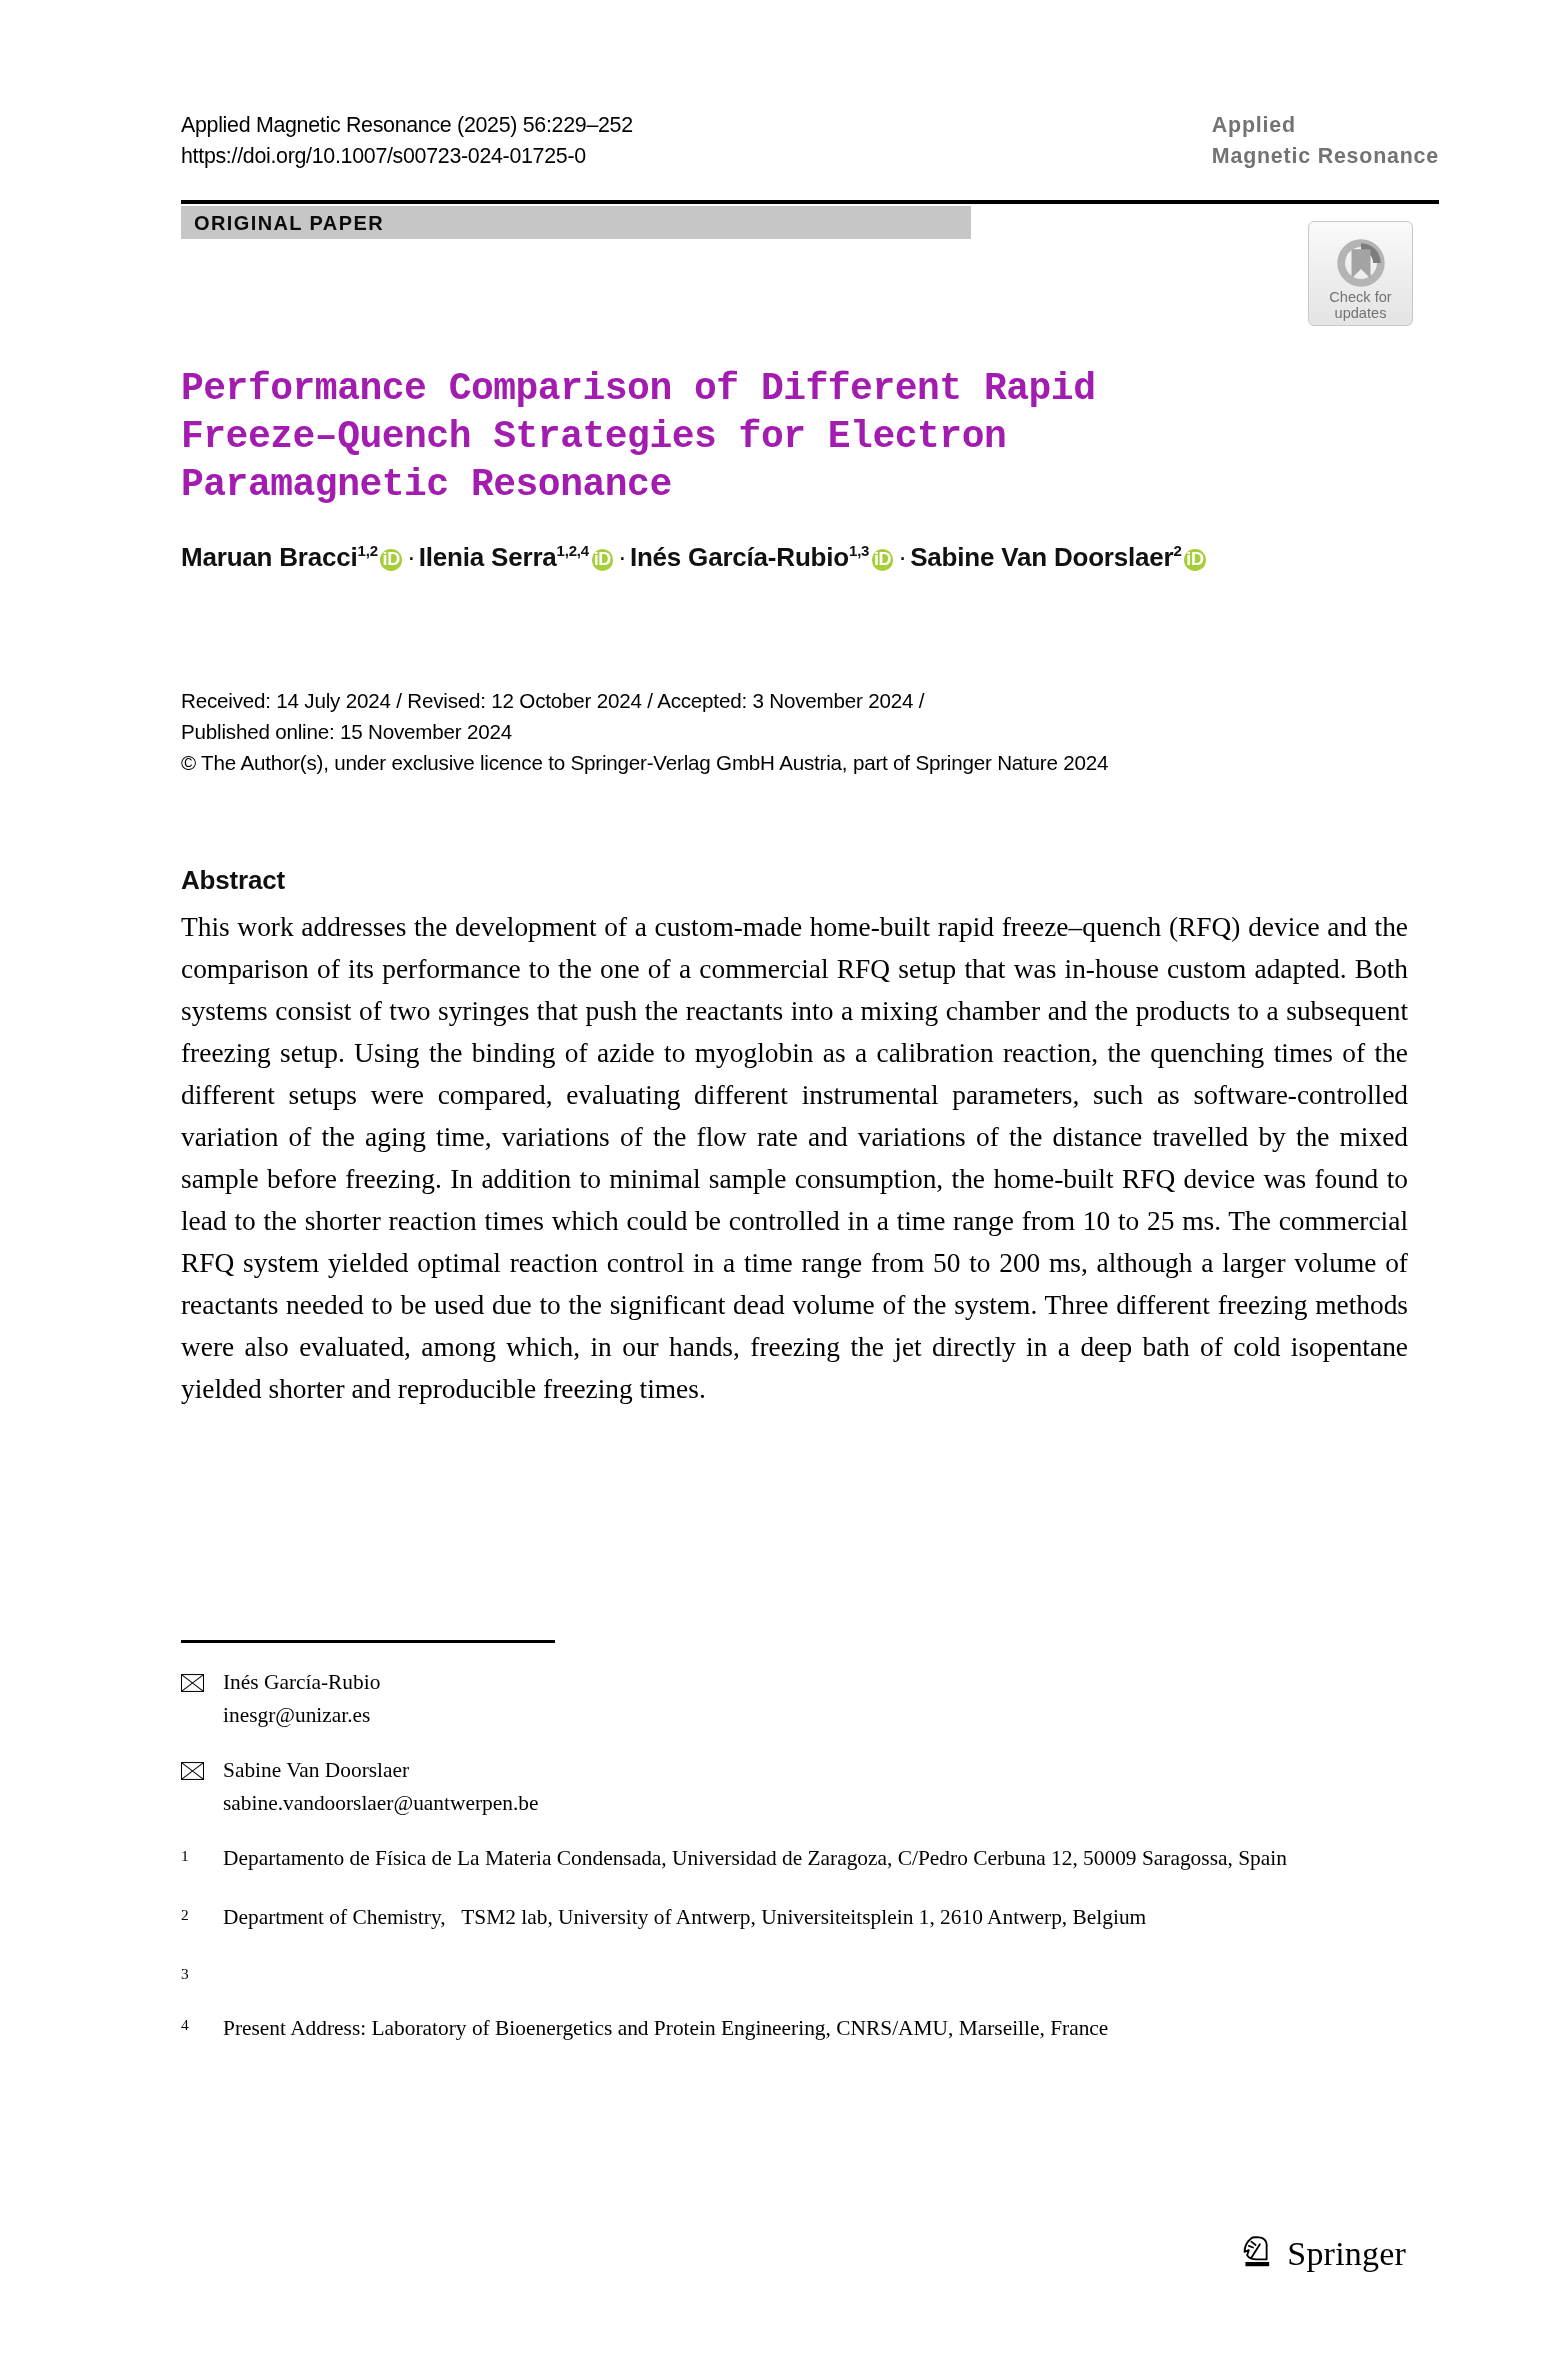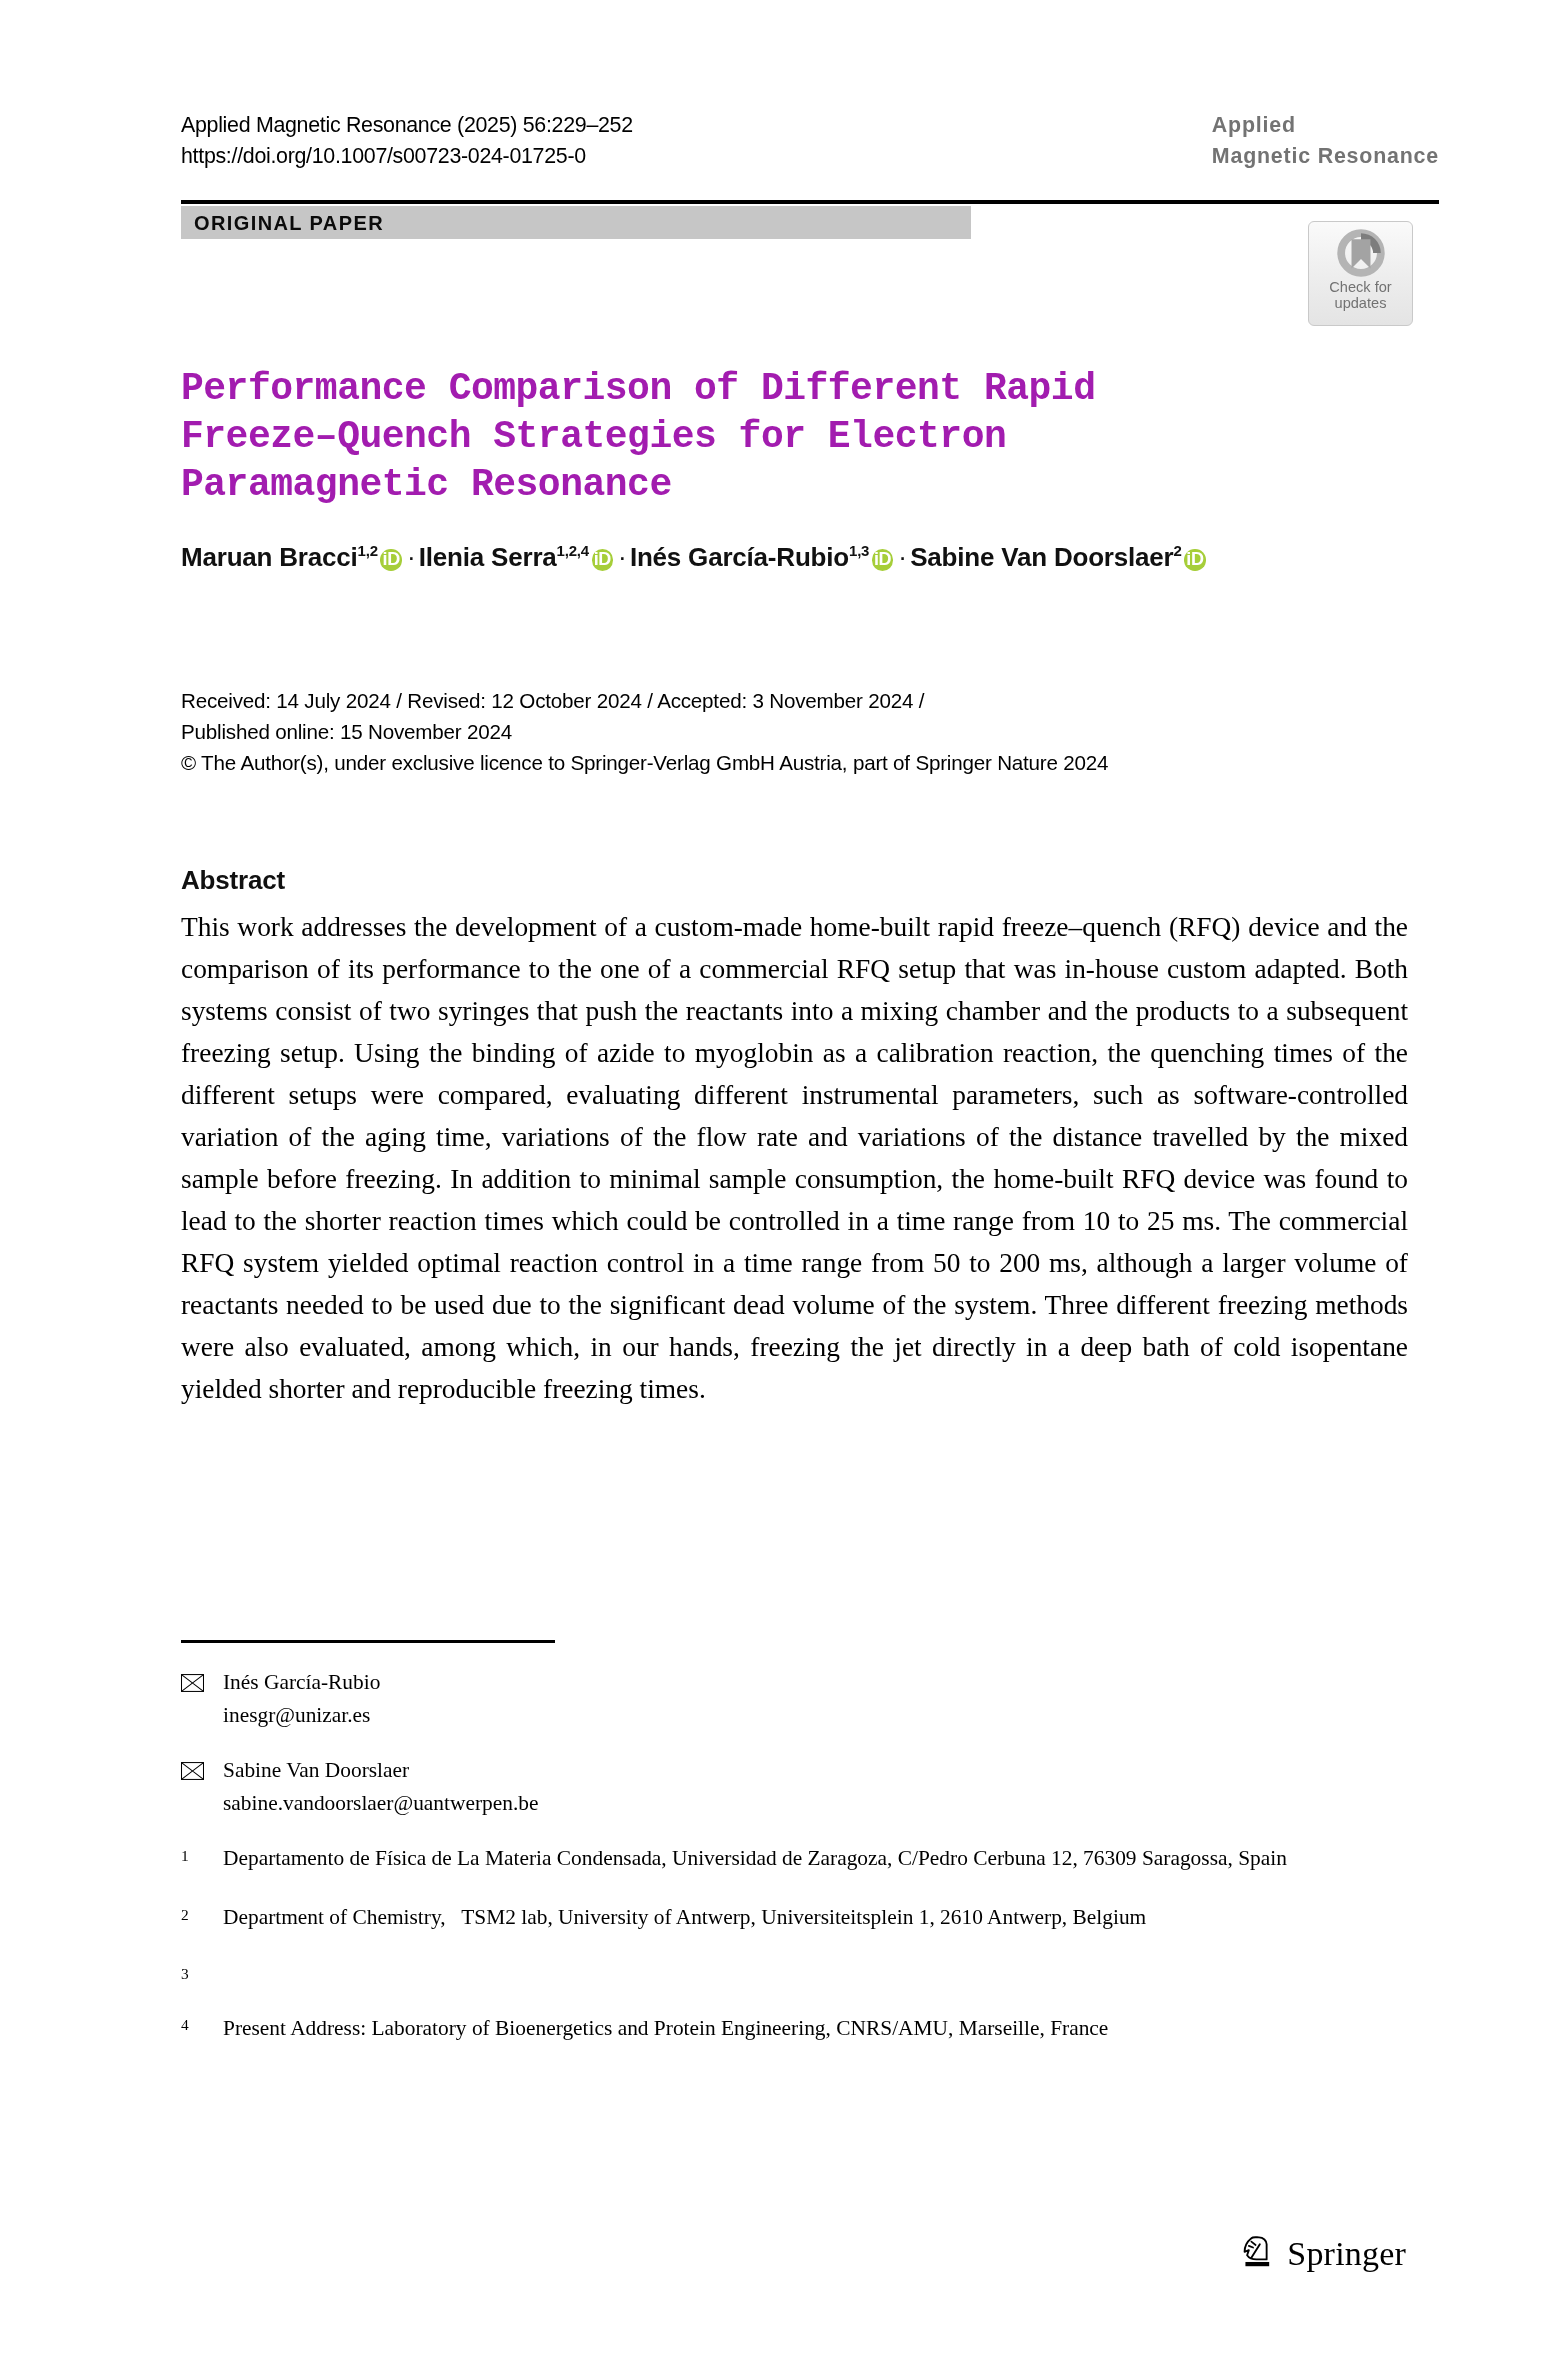--- a/index.html
+++ b/index.html
@@ -90,21 +90,21 @@
     width: 105px;
     height: 105px;
     background: linear-gradient(180deg, #fafafa 0%, #ededed 55%, #e4e4e4 100%);
     border: 0.9px solid #c9c9c9;
     border-radius: 6px;
     box-sizing: border-box;
     display: flex;
     flex-direction: column;
     align-items: center;
     justify-content: flex-start;
-    padding-top: 6px;
+    padding-top: 16px;
   }
   .crossmark-mark {
     width: 50px;
     height: 50px;
     position: relative;
   }
   .crossmark-text {
     font-family: "Liberation Sans", sans-serif;
     font-size: 14.6px;
     line-height: 16.3px;
@@ -362,21 +362,21 @@
       </span>
       <span class="corr-text">
         <span class="corr-name">Sabine Van Doorslaer</span>
         <span class="corr-email">sabine.vandoorslaer@uantwerpen.be</span>
       </span>
     </div>
 
     <div class="aff-list">
       <div class="aff-item">
         <span class="aff-num">1</span>
-        <span class="aff-text">Departamento de Física de La Materia Condensada, Universidad de Zaragoza, C/Pedro Cerbuna 12, 76309 Saragossa, Spain</span>
+        <span class="aff-text">Departamento de Física de La Materia Condensada, Universidad de Zaragoza, C/Pedro Cerbuna 12, 50009 Saragossa, Spain</span>
       </div>
       <div class="aff-item">
         <span class="aff-num">2</span>
         <span class="aff-text">Department of Chemistry,  TSM2 lab, University of Antwerp, Universiteitsplein 1, 2610 Antwerp, Belgium</span>
       </div>
       <div class="aff-item">
         <span class="aff-num">3</span>
       </div>
       <div class="aff-item">
         <span class="aff-num">4</span>

